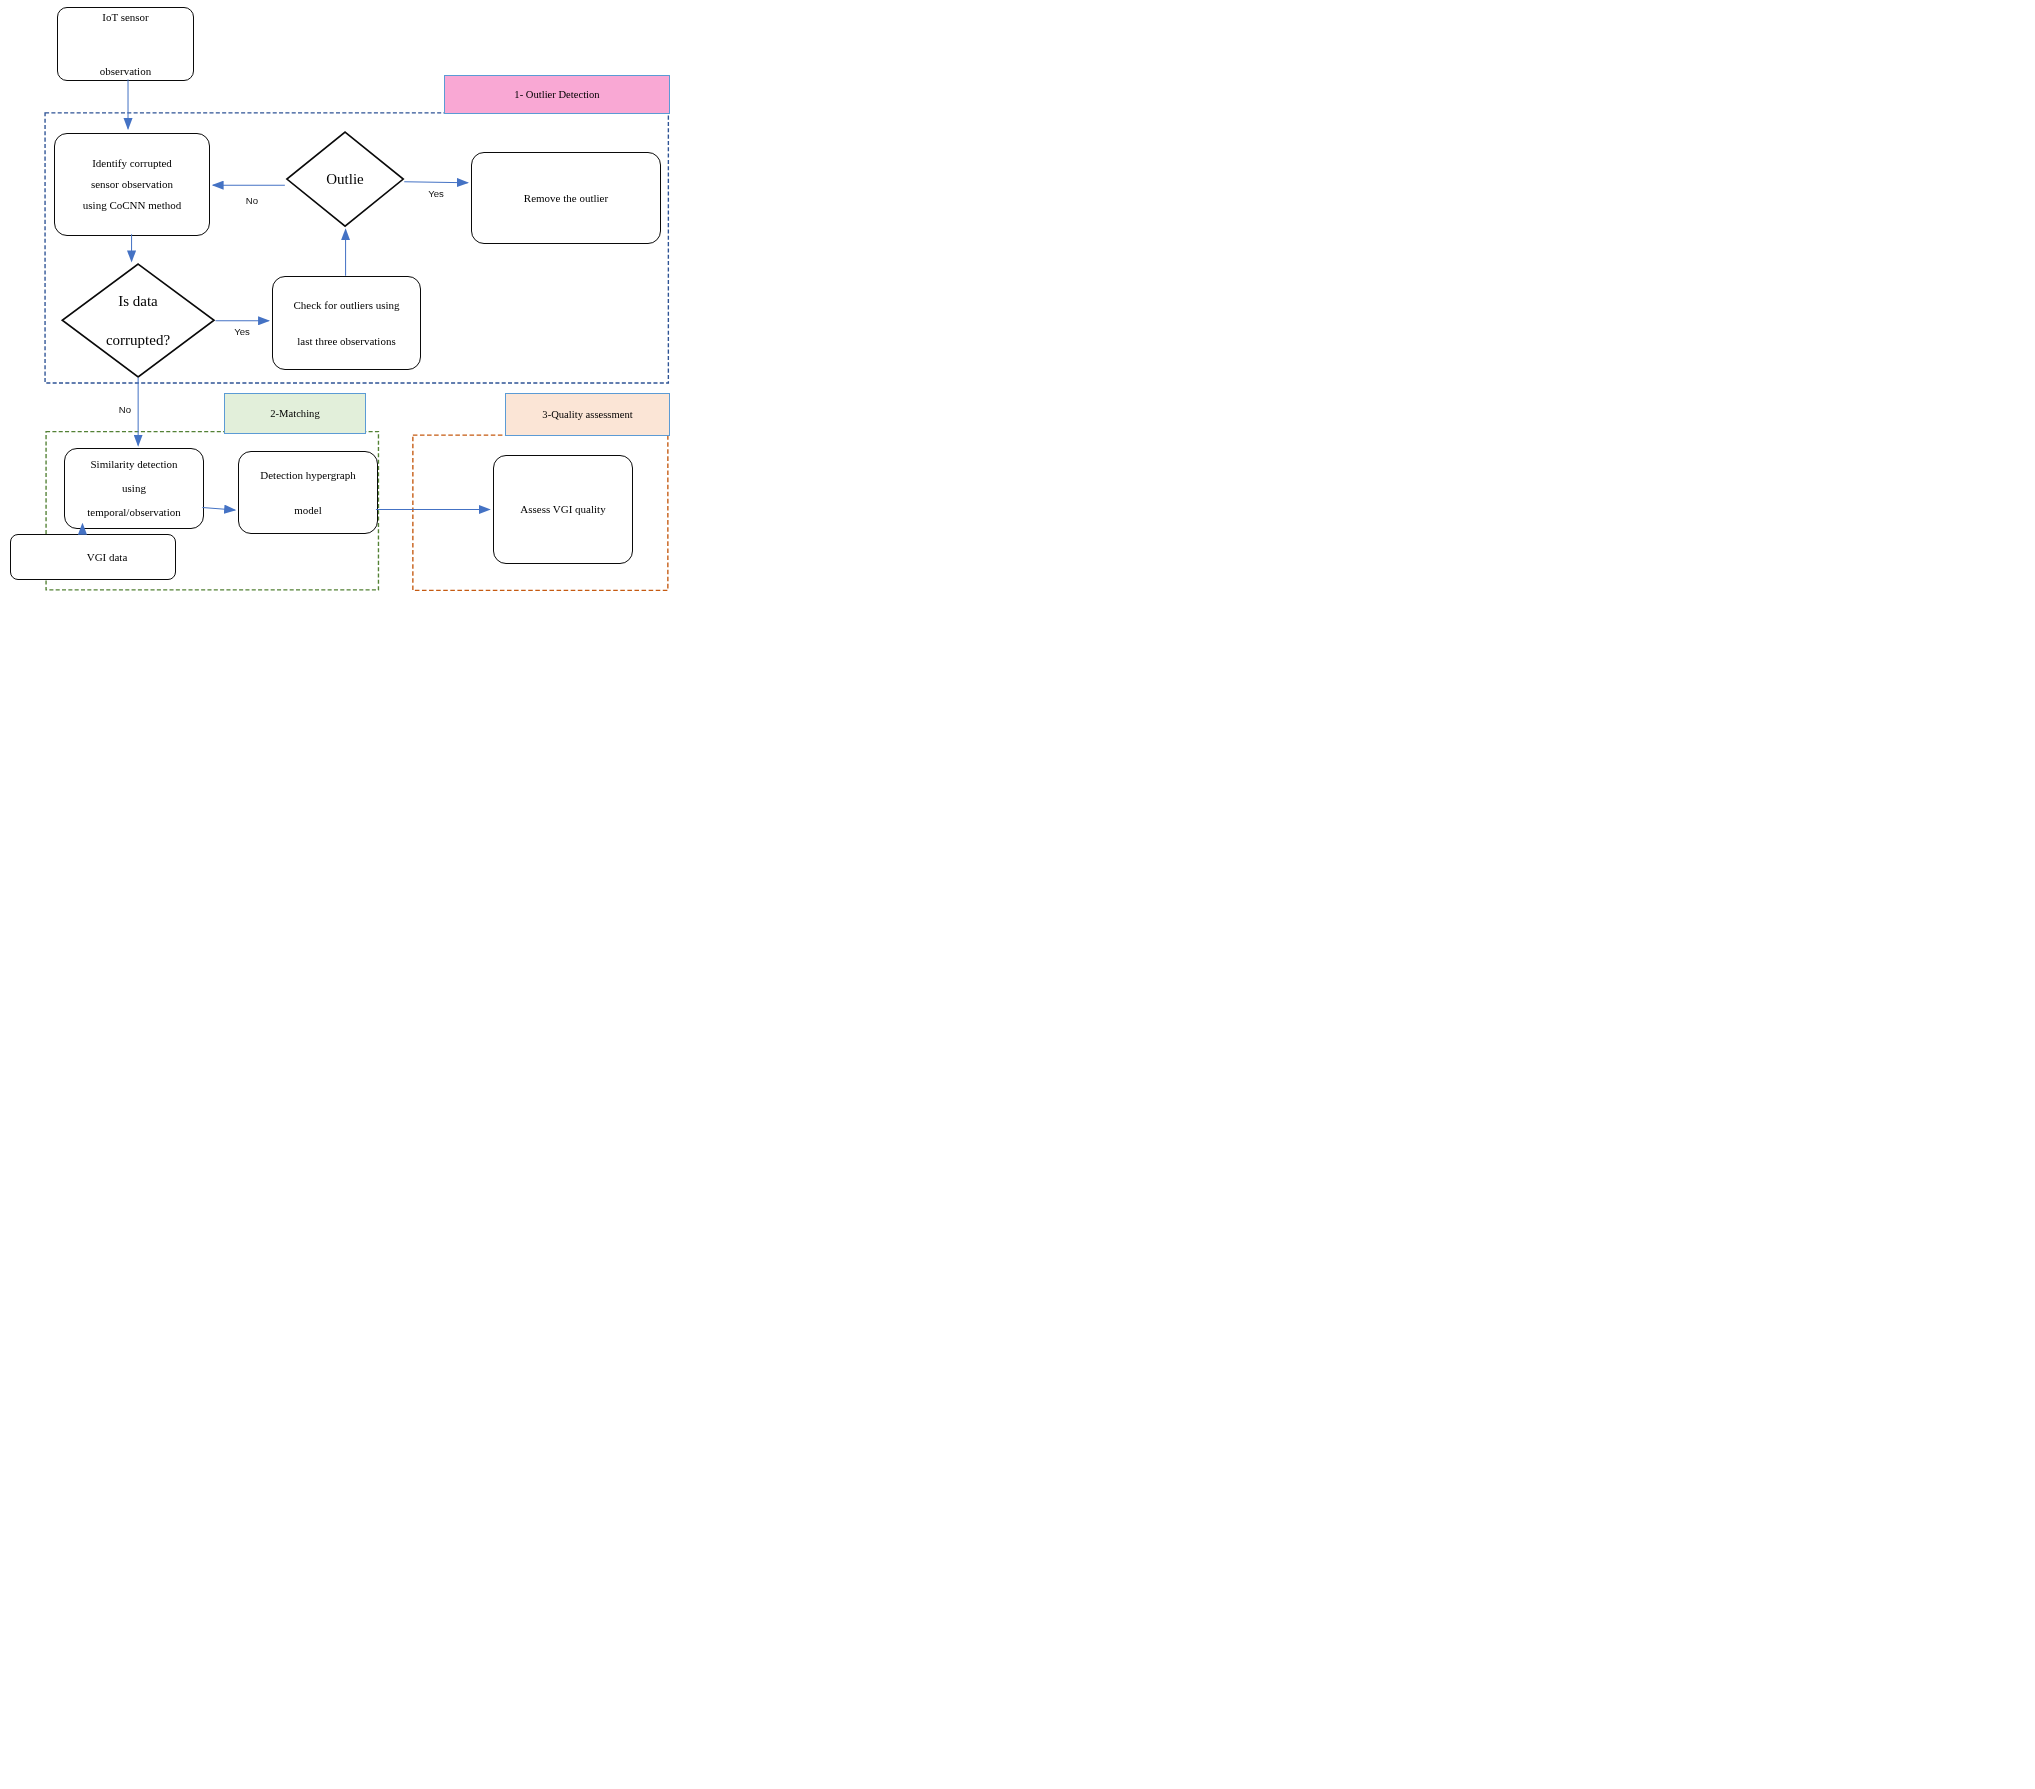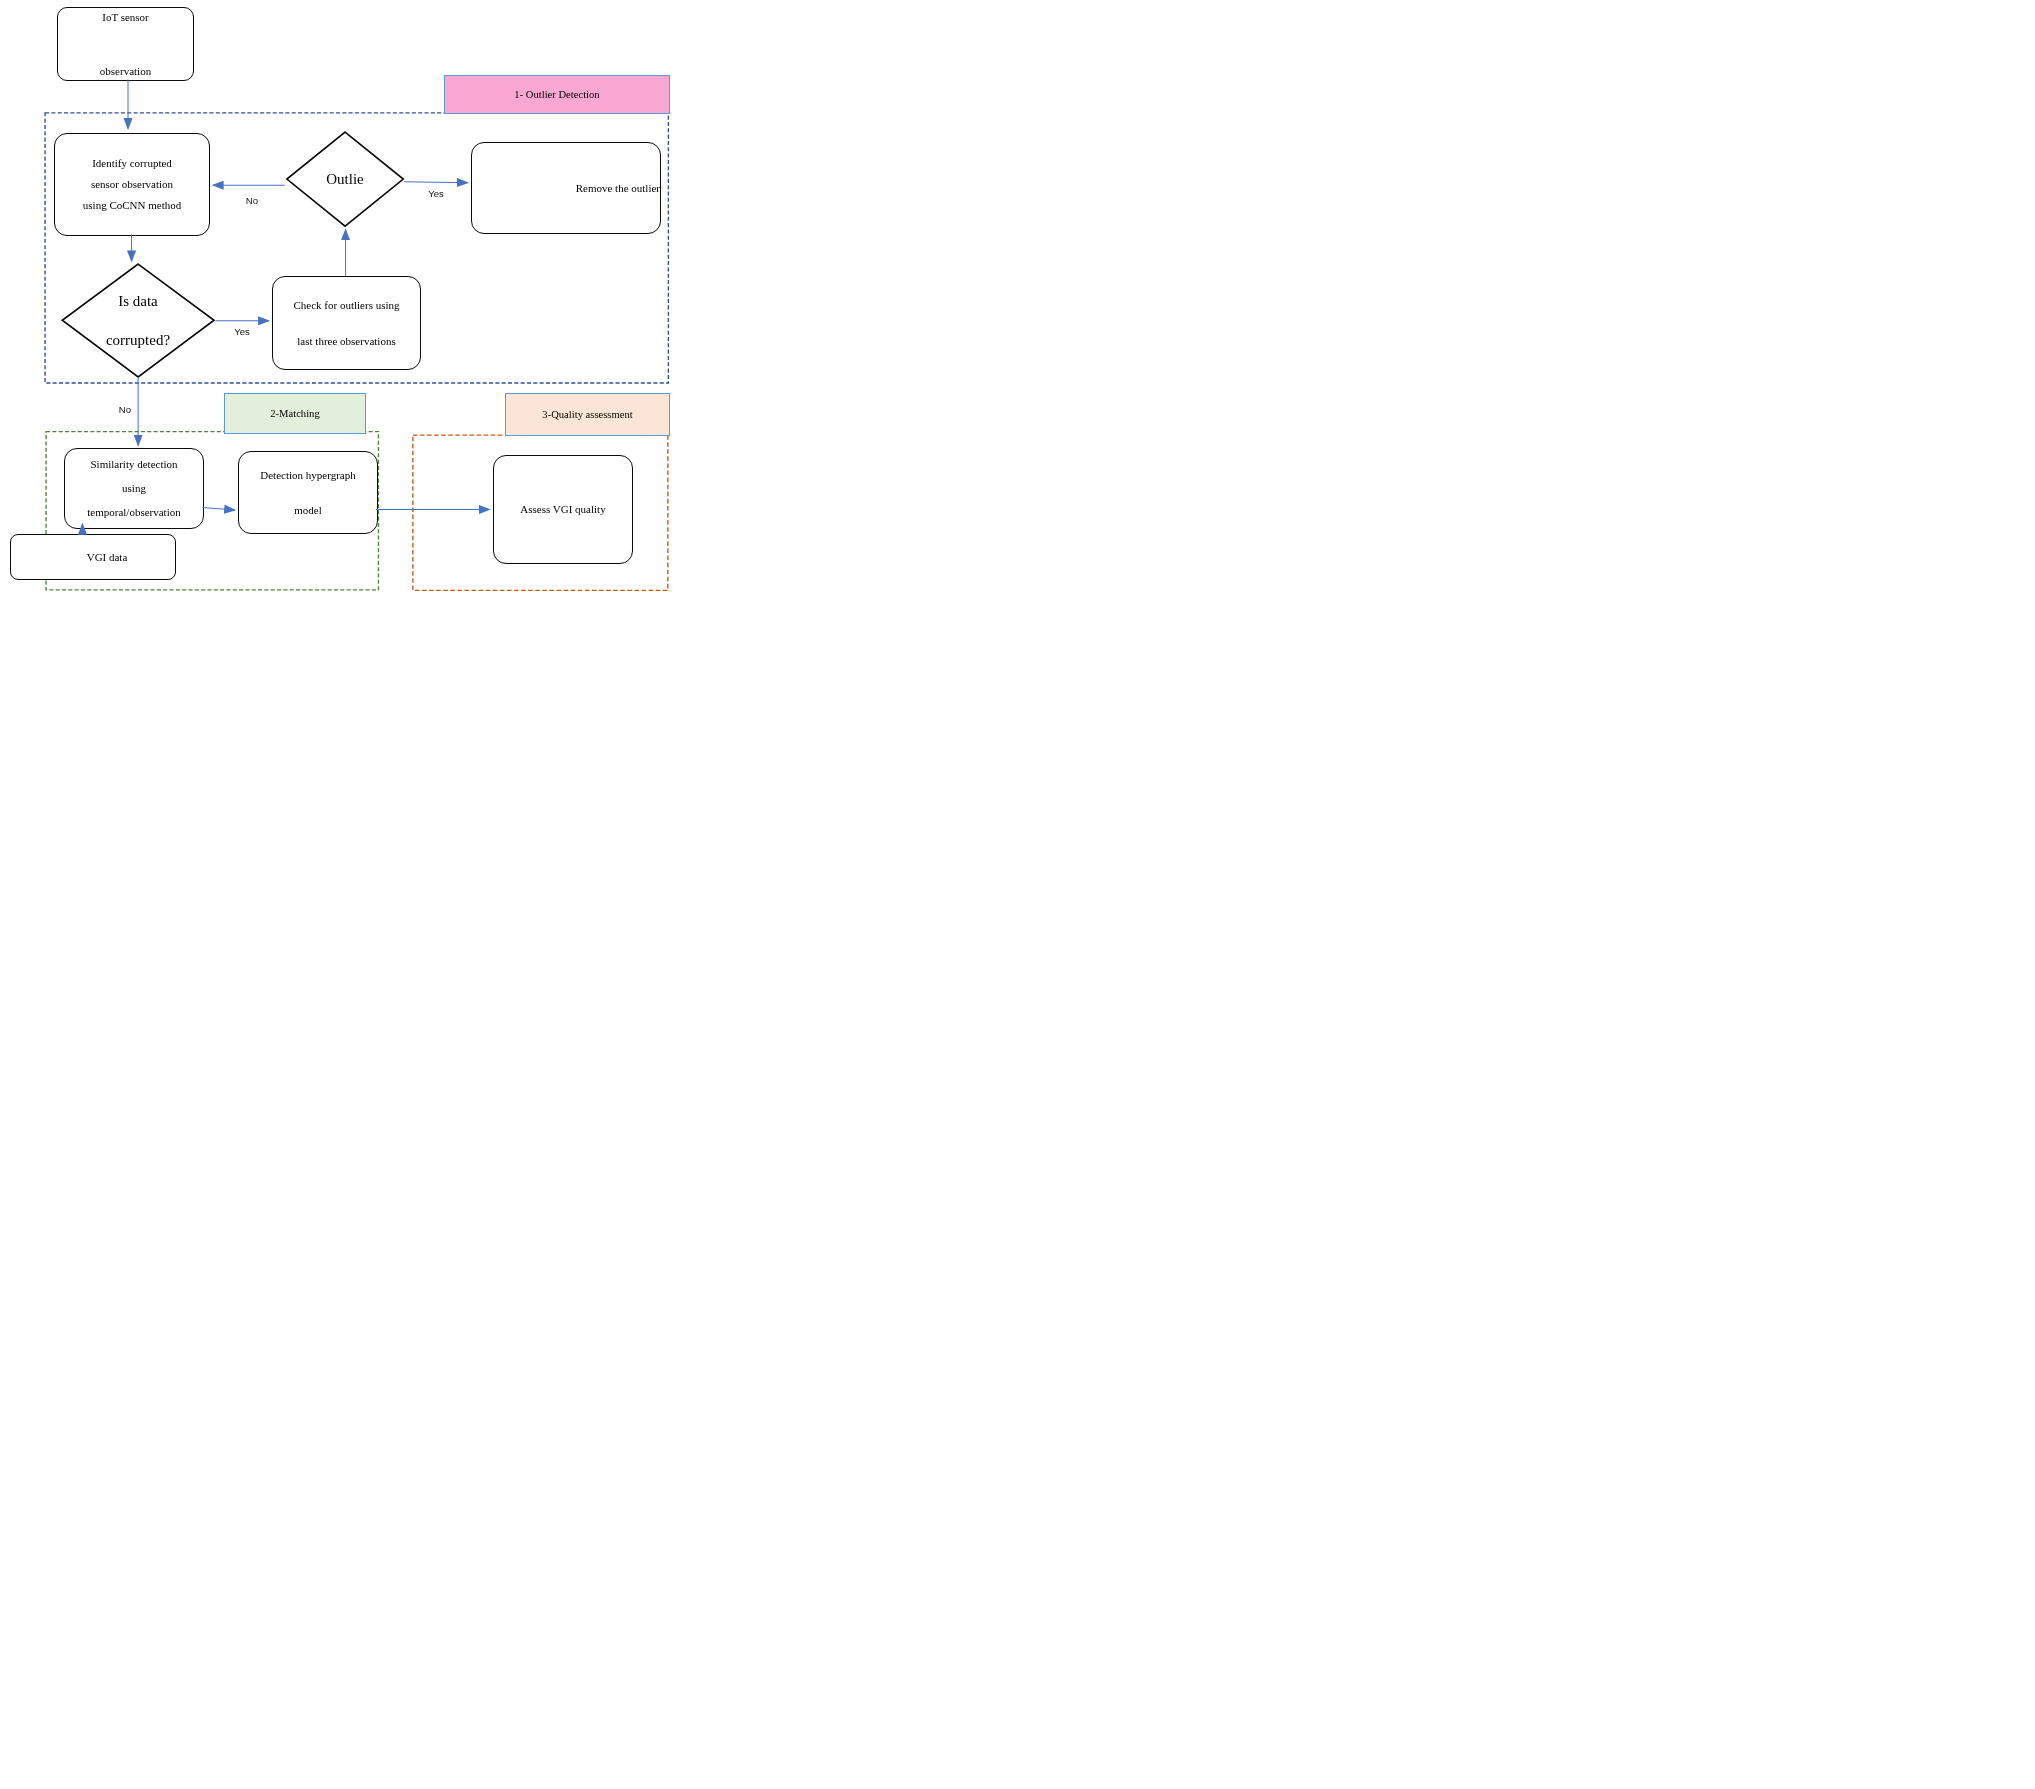--- a/index.html
+++ b/index.html
@@ -68,21 +68,21 @@
     <span>IoT sensor</span>
     <span>observation</span>
   </div>
 
   <div class="node node-identify" style="left:54px;top:133px;width:154px;height:101px;">
     <span>Identify corrupted</span>
     <span>sensor observation</span>
     <span>using CoCNN method</span>
   </div>
 
-  <div class="node" style="left:471px;top:142px;width:188px;height:90px;align-items:flex-end;">
+  <div class="node" style="left:471px;top:152px;width:188px;height:90px;">
     <span>Remove the outlier</span>
   </div>
 
   <div class="node node-check" style="left:272px;top:276px;width:147px;height:92px;">
     <span>Check for outliers using</span>
     <span>last three observations</span>
   </div>
 
   <div class="node node-similarity" style="left:64px;top:448px;width:138px;height:79px;">
     <span>Similarity detection</span>

